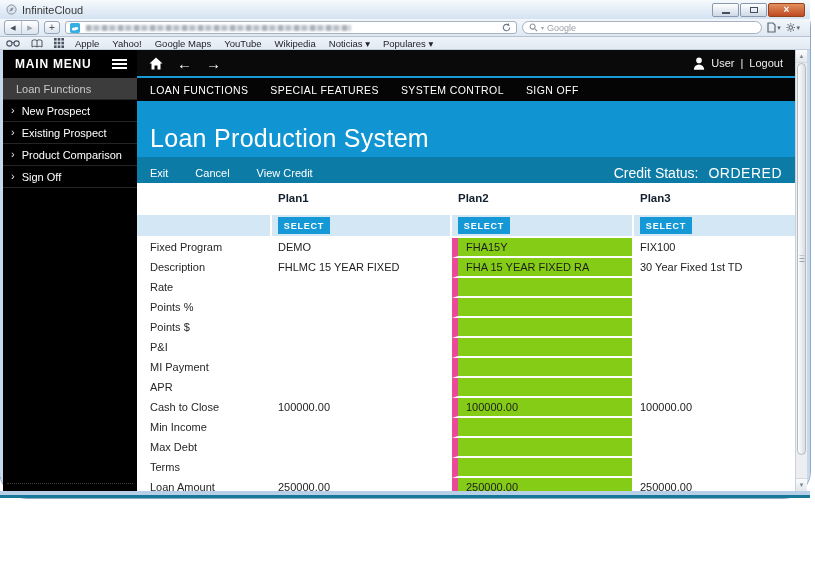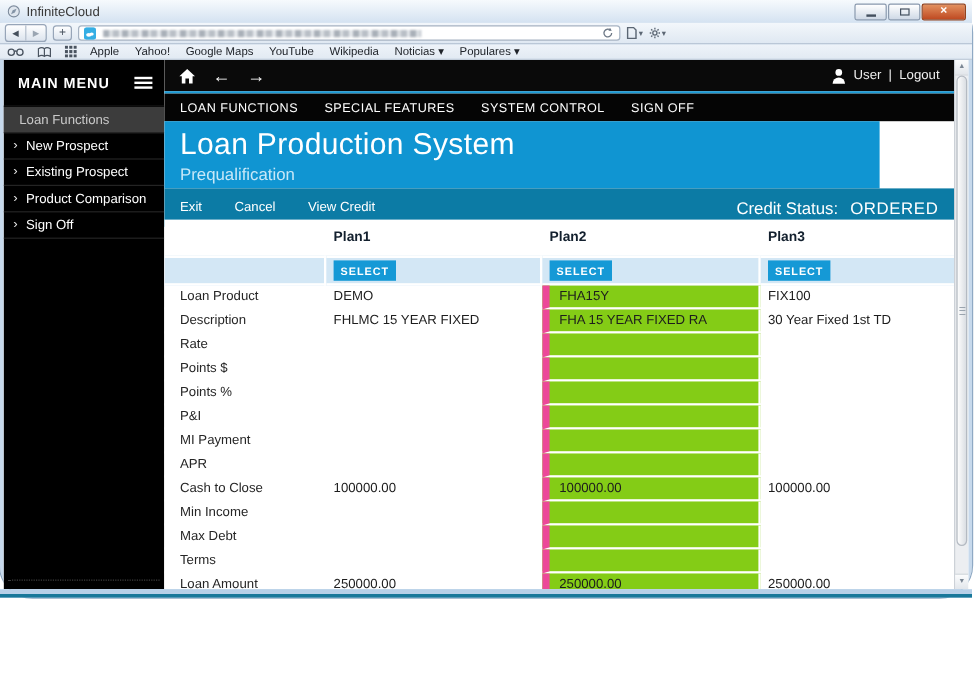--- a/index.html
+++ b/index.html
@@ -40,40 +40,40 @@
 
   .bookmarksbar{position:absolute;left:0;top:37px;width:810px;height:13px;background:linear-gradient(#eef3f9,#e2eaf3);
     border-bottom:1px solid #c3cedb;display:flex;align-items:center;padding-left:6px;box-sizing:border-box;gap:11px;
     font-size:9.5px;color:#20242a;}
   .bm-item{cursor:default;white-space:nowrap;}
 
   
   .content{position:absolute;left:3px;top:50px;width:804px;height:441px;background:#fff;overflow:hidden;}
 
   .sidebar{position:absolute;left:0;top:0;width:134px;height:441px;background:#000;}
-  .sb-header{height:38px;display:flex;align-items:center;justify-content:space-between;padding:0 10px 0 12px;
+  .sb-header{height:27px;display:flex;align-items:center;justify-content:space-between;padding:0 10px 0 12px;
     color:#fff;font-size:12px;font-weight:bold;letter-spacing:.8px;}
   .hamburger{display:flex;flex-direction:column;gap:2px;}
   .hamburger i{display:block;width:15px;height:2px;background:#fff;}
   .sb-item{height:21px;display:flex;align-items:center;color:#fff;font-size:11px;border-bottom:1px solid #242424;padding-left:8px;cursor:default;}
   .sb-item .chev{font-size:11px;margin-right:7px;color:#e8e8e8;line-height:1;}
   .sb-item.active{background:#3c3c3c;color:#c9c9c9;padding-left:13px;border-top:1px solid #000;}
   .sb-dotted{position:absolute;left:4px;right:4px;bottom:7px;border-top:1px dotted #3e3e3e;}
 
   .main{position:absolute;left:134px;top:0;width:658px;height:441px;background:#fff;}
   .iconbar{position:absolute;left:0;top:0;width:658px;height:26px;background:#0a0a0a;display:flex;align-items:center;
     padding:0 12px;box-sizing:border-box;gap:14px;color:#fff;}
   .nav-arrow{font-size:15px;font-weight:bold;line-height:1;color:#fff;}
   .user-group{margin-left:auto;display:flex;align-items:center;gap:6px;font-size:11px;color:#ededed;}
   .cyanline{position:absolute;left:0;top:26px;width:658px;height:2px;background:#1a9ad5;}
   .navbar{position:absolute;left:0;top:28px;width:658px;height:23px;background:#050505;display:flex;align-items:center;
     gap:22px;padding-left:13px;box-sizing:border-box;}
   .nav-item{color:#fff;font-size:10.5px;letter-spacing:.4px;cursor:default;white-space:nowrap;}
 
-  .hero{position:absolute;left:0;top:51px;width:596px;height:56px;background:#1095d2;padding:6px 0 0 13px;box-sizing:border-box;}
+  .hero{position:absolute;left:0;top:51px;width:658px;height:56px;background:#1095d2;padding:24px 0 0 13px;box-sizing:border-box;}
   .hero-title{font-size:25px;font-weight:400;color:#fff;letter-spacing:.3px;line-height:1.1;}
   .hero-sub{font-size:14px;color:#c8e8f8;margin-top:2px;}
 
   .actionbar{position:absolute;left:0;top:107px;width:658px;height:26px;background:#0c7ba5;display:flex;align-items:center;
     padding:16px 13px;box-sizing:border-box;gap:27px;}
   .action-link{color:#fff;font-size:11px;cursor:default;white-space:nowrap;}
   .credit{margin-left:auto;display:flex;align-items:center;gap:10px;color:#fff;font-size:14px;}
   .credit b{font-weight:normal;letter-spacing:.5px;}
 
   .table{position:absolute;left:0;top:133px;width:658px;height:308px;background:#fff;overflow:hidden;}
@@ -141,20 +141,28 @@
         <svg class="favicon" viewBox="0 0 10 10">
           <rect width="10" height="10" rx="2" fill="#35aee4"></rect>
           <ellipse cx="4" cy="6" rx="2.2" ry="1.6" fill="#fff"></ellipse>
           <ellipse cx="6.4" cy="5.4" rx="1.7" ry="1.4" fill="#fff"></ellipse>
         </svg>
         <span class="blurtext"></span>
         <svg class="reload" viewBox="0 0 12 12">
           <path d="M9.5 6a3.5 3.5 0 1 1-1-2.4" fill="none" stroke="#6e7987" stroke-width="1.2"></path>
           <path d="M8 1.2 L9.6 4 L6.6 3.9 Z" fill="#6e7987"></path>
         </svg>
+      </div>
+      <div class="searchfield">
+        <svg width="9" height="9" viewBox="0 0 10 10">
+          <circle cx="4" cy="4" r="2.8" fill="none" stroke="#8b929b" stroke-width="1.2"></circle>
+          <line x1="6.2" y1="6.2" x2="9" y2="9" stroke="#8b929b" stroke-width="1.4"></line>
+        </svg>
+        <span style="font-size:6px;color:#9aa1aa;">▾</span>
+        <span>Google</span>
       </div>
       <div class="tool-icon">
         <svg width="9" height="11" viewBox="0 0 9 11">
           <path d="M1 1 H6 L8 3 V10 H1 Z" fill="none" stroke="#5b6673" stroke-width="1.2"></path>
         </svg>
           <span>▾</span>
       </div>
       <div class="tool-icon">
         <svg width="11" height="11" viewBox="0 0 12 12">
           <circle cx="6" cy="6" r="2.2" fill="none" stroke="#5b6673" stroke-width="1.4"></circle>
@@ -301,45 +309,45 @@
               </div>
               <div class="cell c2">
                 <div class="select-btn">SELECT</div>
               </div>
               <div class="cell c3">
                 <div class="select-btn">SELECT</div>
               </div>
             </div>
           <div id="table-rows">
               <div class="trow data-row">
-                <div class="cell c0">Loan Product</div>
+                <div class="cell c0">Fixed Program</div>
                 <div class="cell c1">DEMO</div>
                 <div class="cell c2 p2">FHA15Y</div>
                 <div class="cell c3">FIX100</div>
               </div>
               <div class="trow data-row">
                 <div class="cell c0">Description</div>
                 <div class="cell c1">FHLMC 15 YEAR FIXED</div>
                 <div class="cell c2 p2">FHA 15 YEAR FIXED RA</div>
                 <div class="cell c3">30 Year Fixed 1st TD</div>
               </div>
               <div class="trow data-row">
                 <div class="cell c0">Rate</div>
                 <div class="cell c1"></div>
                 <div class="cell c2 p2"></div>
                 <div class="cell c3"></div>
               </div>
               <div class="trow data-row">
+                <div class="cell c0">Points %</div>
+                <div class="cell c1"></div>
+                <div class="cell c2 p2"></div>
+                <div class="cell c3"></div>
+              </div>
+              <div class="trow data-row">
                 <div class="cell c0">Points $</div>
-                <div class="cell c1"></div>
-                <div class="cell c2 p2"></div>
-                <div class="cell c3"></div>
-              </div>
-              <div class="trow data-row">
-                <div class="cell c0">Points %</div>
                 <div class="cell c1"></div>
                 <div class="cell c2 p2"></div>
                 <div class="cell c3"></div>
               </div>
               <div class="trow data-row">
                 <div class="cell c0">P&amp;I</div>
                 <div class="cell c1"></div>
                 <div class="cell c2 p2"></div>
                 <div class="cell c3"></div>
               </div>

